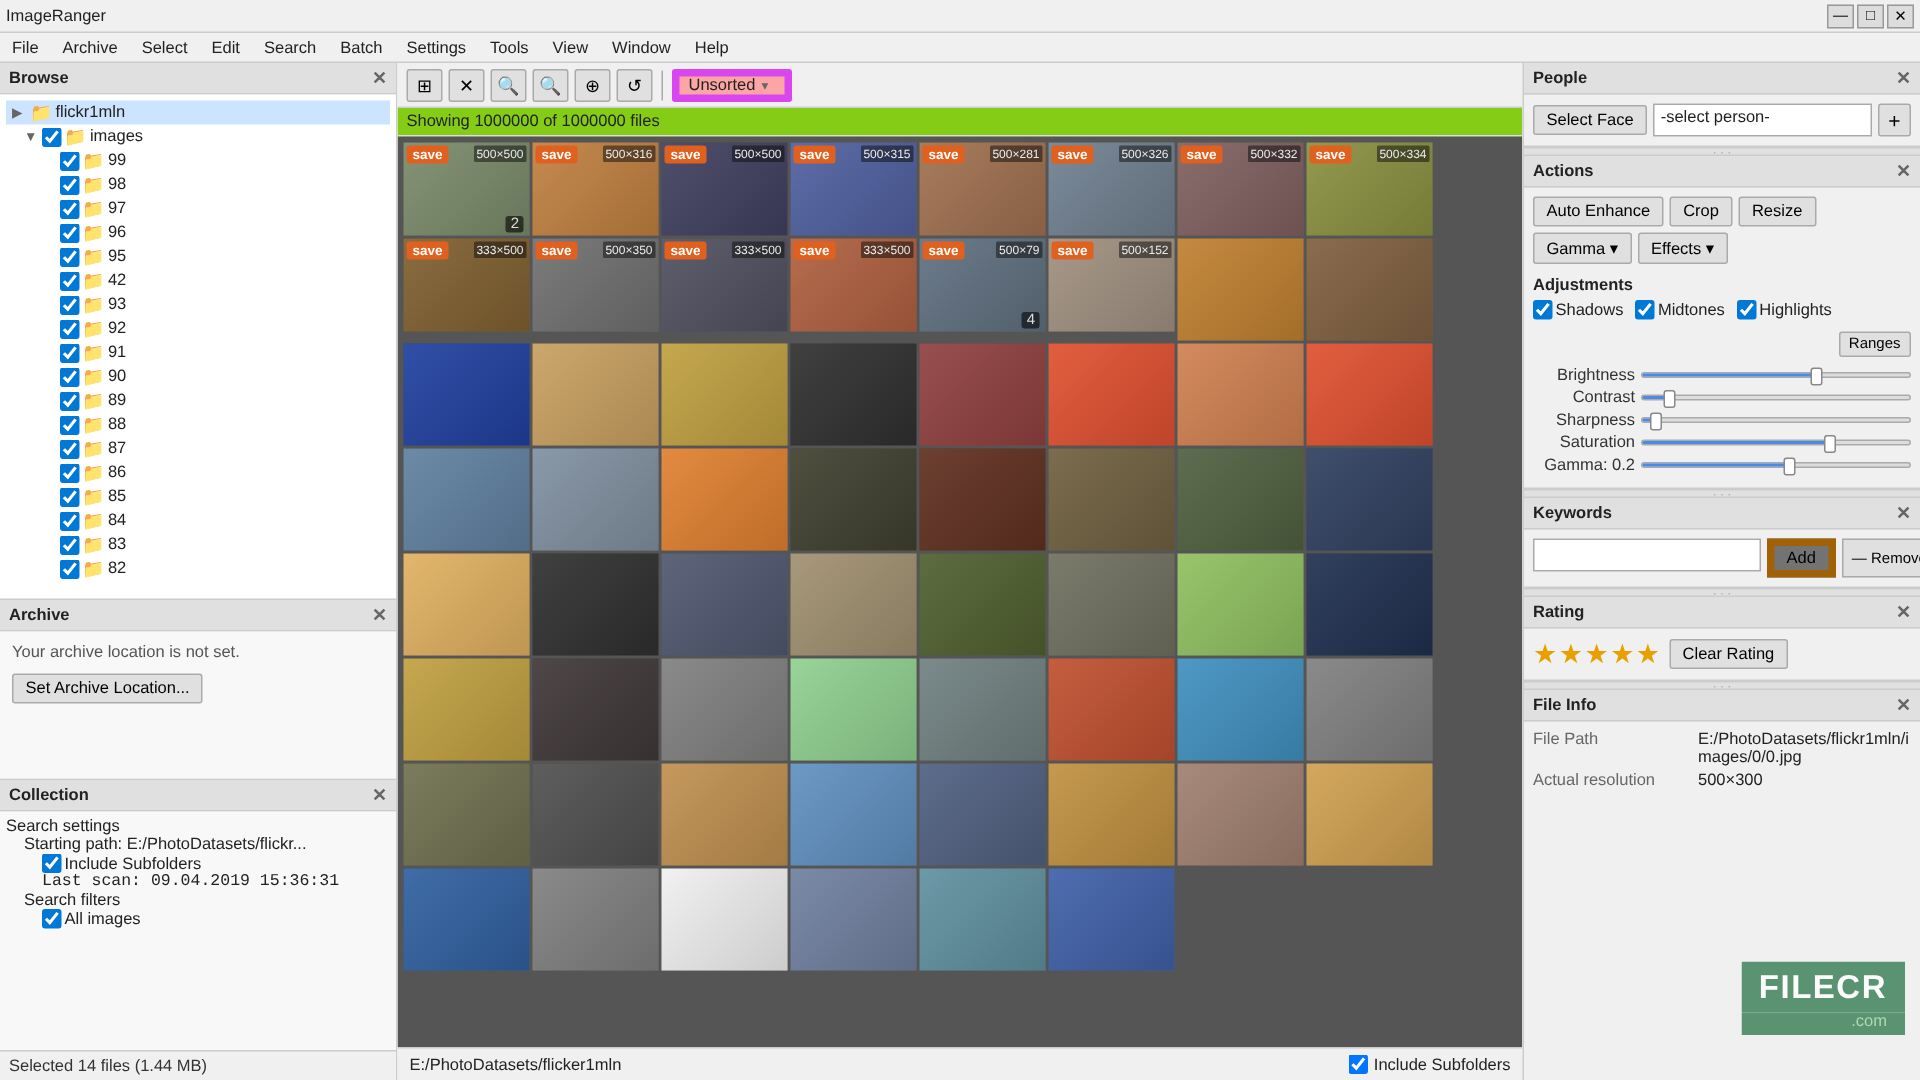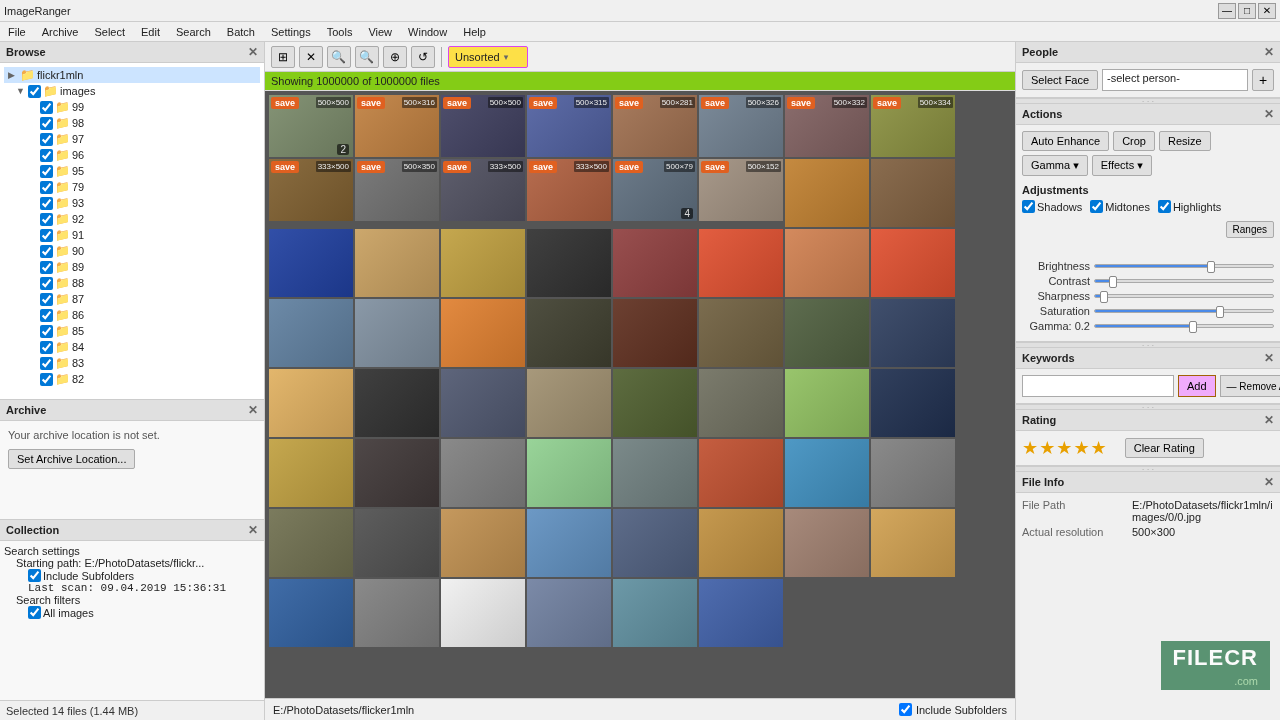--- a/index.html
+++ b/index.html
@@ -48,21 +48,21 @@
     
     #status-bar { height: 20px; background: #f0f0f0; border-top: 1px solid #ccc; display: flex; align-items: center; padding: 0 6px; font-size: 11px; color: #333; }
 
     
     #center-panel { flex: 1; display: flex; flex-direction: column; background: #f8f8f8; overflow: hidden; }
 
     
     #toolbar { background: #f0f0f0; height: 30px; display: flex; align-items: center; padding: 0 6px; gap: 4px; border-bottom: 1px solid #ccc; }
     .tb-btn { background: #e0e0e0; border: 1px solid #aaa; width: 24px; height: 22px; display: flex; align-items: center; justify-content: center; cursor: pointer; font-size: 12px; border-radius: 2px; }
     .tb-separator { width: 1px; height: 20px; background: #aaa; margin: 0 2px; }
-    .tb-dropdown { background: #fde047; border: 1px solid #d946ef; height: 22px; padding: 0 6px; font-size: 11px; display: flex; align-items: center; gap: 4px; cursor: pointer; border-radius: 2px; min-width: 80px; }
+    .tb-dropdown { background: #fca5a5; border: 5px solid #d946ef; height: 22px; padding: 0 6px; font-size: 11px; display: flex; align-items: center; gap: 4px; cursor: pointer; border-radius: 2px; min-width: 80px; }
     .tb-dropdown .chevron { font-size: 9px; color: #666; }
 
     
     #filter-bar { display: flex; gap: 4px; align-items: center; margin-left: 4px; }
     .filter-chip { background: #e8e8e8; border: 1px solid #aaa; border-radius: 10px; padding: 2px 8px; font-size: 10px; cursor: pointer; display: flex; align-items: center; gap: 2px; }
     .filter-chip.active { background: #c8d8f8; border-color: #6090d0; }
 
     
     #file-count-bar { padding: 3px 6px; background: #84cc16; font-size: 11px; border-bottom: 1px solid #ddd; }
 
@@ -86,46 +86,46 @@
     #people-body { padding: 6px; display: flex; gap: 4px; align-items: center; }
     .select-face-btn { background: #e0e0e0; border: 1px solid #aaa; padding: 3px 8px; font-size: 11px; cursor: pointer; border-radius: 2px; }
     .person-select { background: white; border: 1px solid #aaa; padding: 2px 4px; font-size: 11px; flex: 1; height: 22px; cursor: pointer; }
     .add-person-btn { background: #e0e0e0; border: 1px solid #aaa; width: 22px; height: 22px; display: flex; align-items: center; justify-content: center; font-size: 14px; cursor: pointer; border-radius: 2px; }
 
     
     #actions-section { border-bottom: 1px solid #ccc; }
     #actions-body { padding: 6px; }
     .action-buttons { display: flex; flex-wrap: wrap; gap: 4px; }
     .action-btn { background: #e0e0e0; border: 1px solid #aaa; padding: 3px 8px; font-size: 11px; cursor: pointer; border-radius: 2px; }
-    .adj-checkrow { display: flex; gap: 8px; align-items: flex-start; margin-bottom: 22px; flex-wrap: wrap; }
+    .adj-checkrow { display: flex; gap: 8px; align-items: flex-start; margin-bottom: 6px; flex-wrap: wrap; }
     .adj-check { display: flex; align-items: center; gap: 2px; font-size: 11px; cursor: pointer; }
     .adj-check input { accent-color: #0078d7; }
     .ranges-btn { background: #e0e0e0; border: 1px solid #aaa; padding: 2px 6px; font-size: 10px; cursor: pointer; border-radius: 2px; margin-left: auto; }
     .slider-row { display: flex; align-items: center; margin-bottom: 3px; gap: 4px; }
     .slider-label { width: 68px; text-align: right; font-size: 11px; color: #333; }
     .slider-track { flex: 1; height: 4px; background: #ddd; border: 1px solid #aaa; border-radius: 2px; position: relative; }
     .slider-fill { height: 100%; background: #4a8ae8; border-radius: 2px; }
     .slider-thumb { width: 8px; height: 12px; background: #fff; border: 1px solid #888; border-radius: 2px; position: absolute; top: -4px; cursor: pointer; }
 
     
     .section-divider { height: 6px; background: #e0e0e0; border-top: 1px solid #ccc; border-bottom: 1px solid #ccc; display: flex; align-items: center; justify-content: center; font-size: 8px; color: #aaa; cursor: ns-resize; }
 
     
     #keywords-section { border-bottom: 1px solid #ccc; }
     #keywords-body { padding: 6px; display: flex; gap: 4px; }
     .keywords-input { flex: 1; border: 1px solid #aaa; padding: 2px 4px; font-size: 11px; height: 22px; }
-    .add-kw-btn { background: #f0abfc; border: 1px solid #a16207; padding: 2px 8px; font-size: 11px; cursor: pointer; }
+    .add-kw-btn { background: #737373; border: 5px solid #a16207; padding: 2px 8px; font-size: 11px; cursor: pointer; }
     .remove-kw-btn { background: #e0e0e0; border: 1px solid #aaa; padding: 2px 6px; font-size: 10px; cursor: pointer; white-space: nowrap; }
 
     
     #rating-section { border-bottom: 1px solid #ccc; }
     #rating-body { padding: 6px; display: flex; align-items: center; gap: 6px; }
     .stars { color: #e8a000; font-size: 18px; display: flex; gap: 1px; }
     .star { cursor: pointer; }
-    .clear-rating-btn { background: #e0e0e0; border: 1px solid #aaa; padding: 3px 8px; font-size: 11px; cursor: pointer; border-radius: 2px; margin-left: 12px; }
+    .clear-rating-btn { background: #e0e0e0; border: 1px solid #aaa; padding: 3px 8px; font-size: 11px; cursor: pointer; border-radius: 2px; }
 
     
     #fileinfo-section { flex: 1; overflow-y: auto; }
     #fileinfo-body { padding: 6px; }
     .fi-row { display: flex; margin-bottom: 3px; }
     .fi-label { width: 110px; color: #666; font-size: 11px; flex-shrink: 0; }
     .fi-value { font-size: 11px; color: #222; word-break: break-all; }
 
     
     #watermark { position: fixed; bottom: 30px; right: 10px; opacity: 0.7; pointer-events: none; z-index: 100; }
@@ -219,21 +219,21 @@
             <span class="expand-icon"></span>
             <input type="checkbox" class="checkbox" checked="" style="">
             <span class="folder-icon" style="color:#d0a030">📁</span>
             <span class="label">95</span>
           </div>
           <div class="tree-item">
             <span class="indent" style="width:24px"></span>
             <span class="expand-icon"></span>
             <input type="checkbox" class="checkbox" checked="" style="">
             <span class="folder-icon" style="color:#d0a030">📁</span>
-            <span class="label">79</span>
+            <span class="label">42</span>
           </div>
           <div class="tree-item">
             <span class="indent" style="width:24px"></span>
             <span class="expand-icon"></span>
             <input type="checkbox" class="checkbox" checked="" style="">
             <span class="folder-icon" style="color:#d0a030">📁</span>
             <span class="label">93</span>
           </div>
           <div class="tree-item">
             <span class="indent" style="width:24px"></span>

